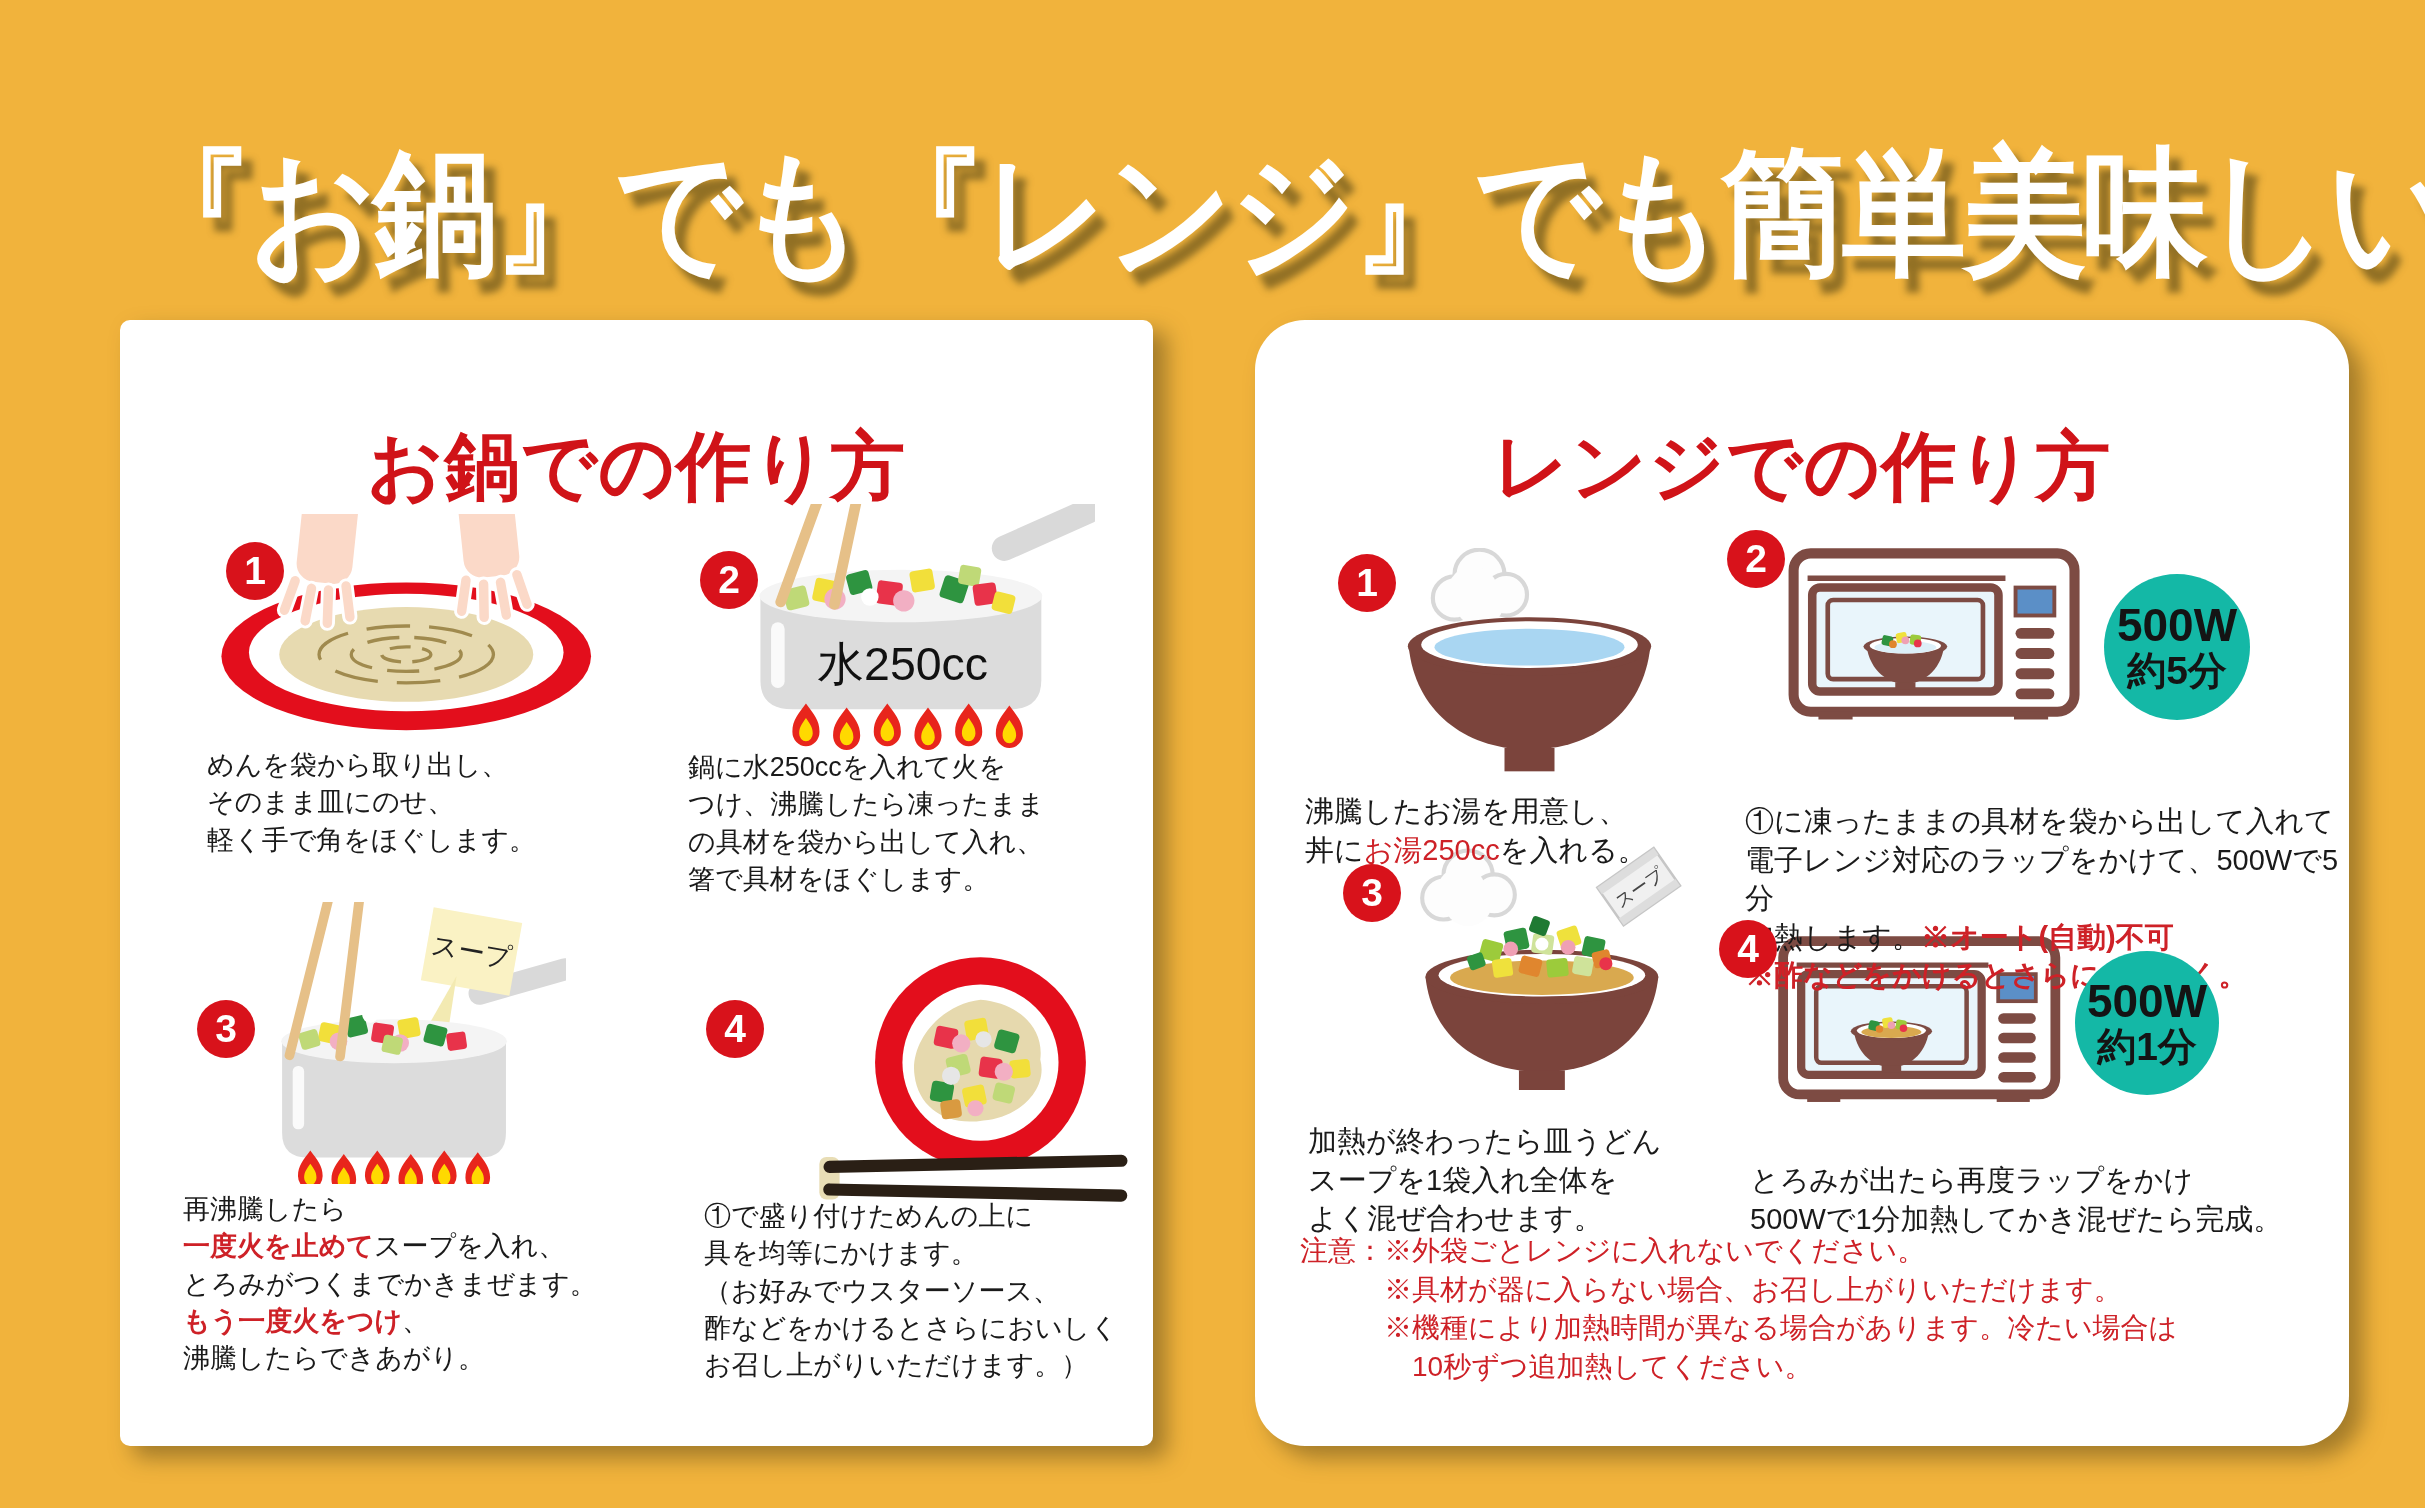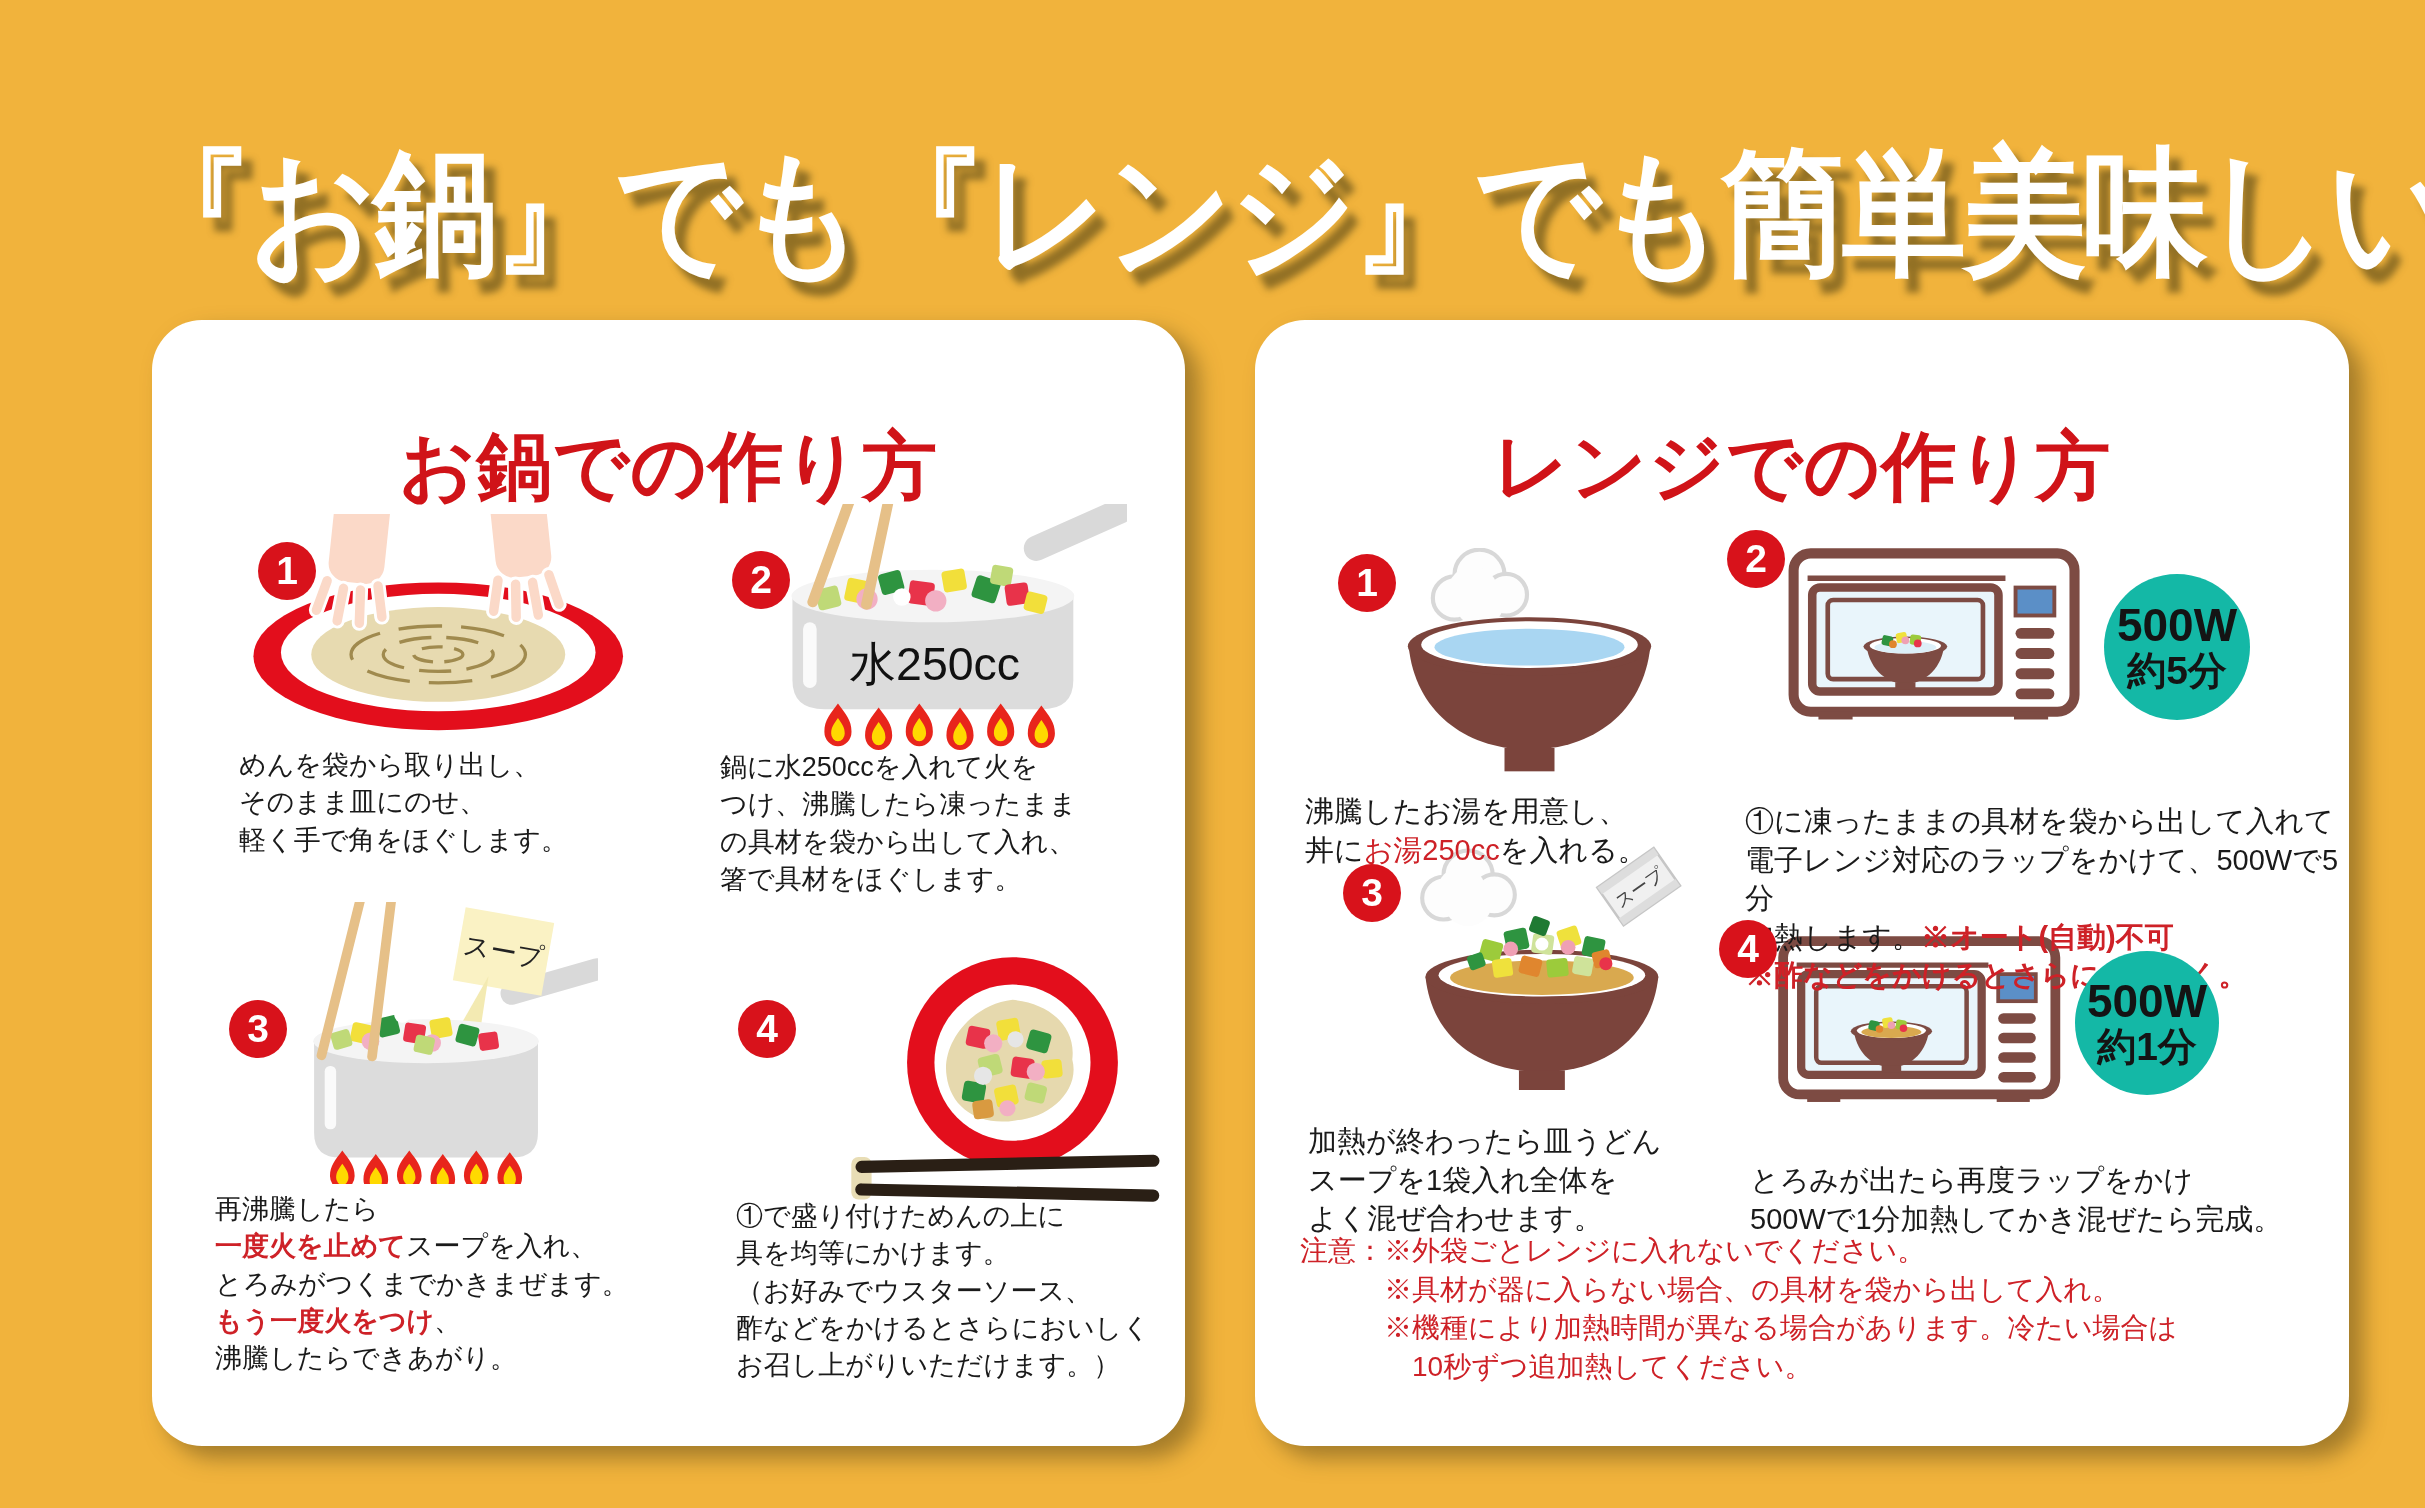--- a/index.html
+++ b/index.html
@@ -12,21 +12,21 @@
     position:absolute;left:0;right:12px;top:29px;text-align:center;
     font-size:138px;font-weight:bold;color:#FFFFFF;white-space:nowrap;
     text-shadow:12.6px 13.6px 7.8px rgba(108,86,28,0.72);
     letter-spacing:-3.9px;
   }
   .main-title .squeeze{display:inline-block;transform:scaleX(.9);transform-origin:center;}
   .panel{
     position:absolute;top:320px;height:1126px;background:#FFFFFF;border-radius:50px;
     box-shadow:13.6px 11.6px 21.3px rgba(88,70,24,0.5);
   }
-  .panel-pot{left:152px;width:1033px;}
+  .panel-pot{left:120px;width:1033px;border-radius:10px;}
   .panel-range{left:1255px;width:1094px;}
   .panel-title{
     position:absolute;left:0;right:0;top:35px;text-align:center;
     font-size:75px;font-weight:bold;color:#D01318;letter-spacing:1px;
   }
   .num-badge{
     position:absolute;width:58px;height:58px;border-radius:50%;background:#D8121B;
     color:#fff;font-weight:bold;font-size:39px;display:flex;align-items:center;justify-content:center;
     z-index:4;
   }
@@ -357,19 +357,19 @@
     <div class="w1">500W</div>
     <div class="w2">約1分</div>
   </div>
   <div class="caption" style="left:495px;top:813px;width:602px;"><span>とろみが出たら再度ラップをかけ
 500Wで1分加熱してかき混ぜたら完成。</span></div>
 
   <div class="notice">
     <span class="notice-label">注意：</span>
     <div class="notice-lines">
       <div>※外袋ごとレンジに入れないでください。</div>
-      <div>※具材が器に入らない場合、の具材を袋から出して入れ。</div>
+      <div>※具材が器に入らない場合、お召し上がりいただけます。</div>
       <div>※機種により加熱時間が異なる場合があります。冷たい場合は</div>
       <div>　10秒ずつ追加熱してください。</div>
     </div>
   </div>
 </section>
 
 
 </body></html>

